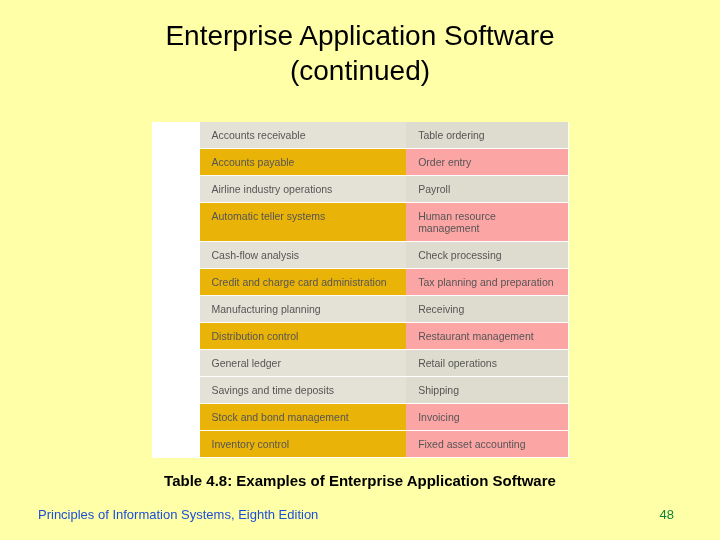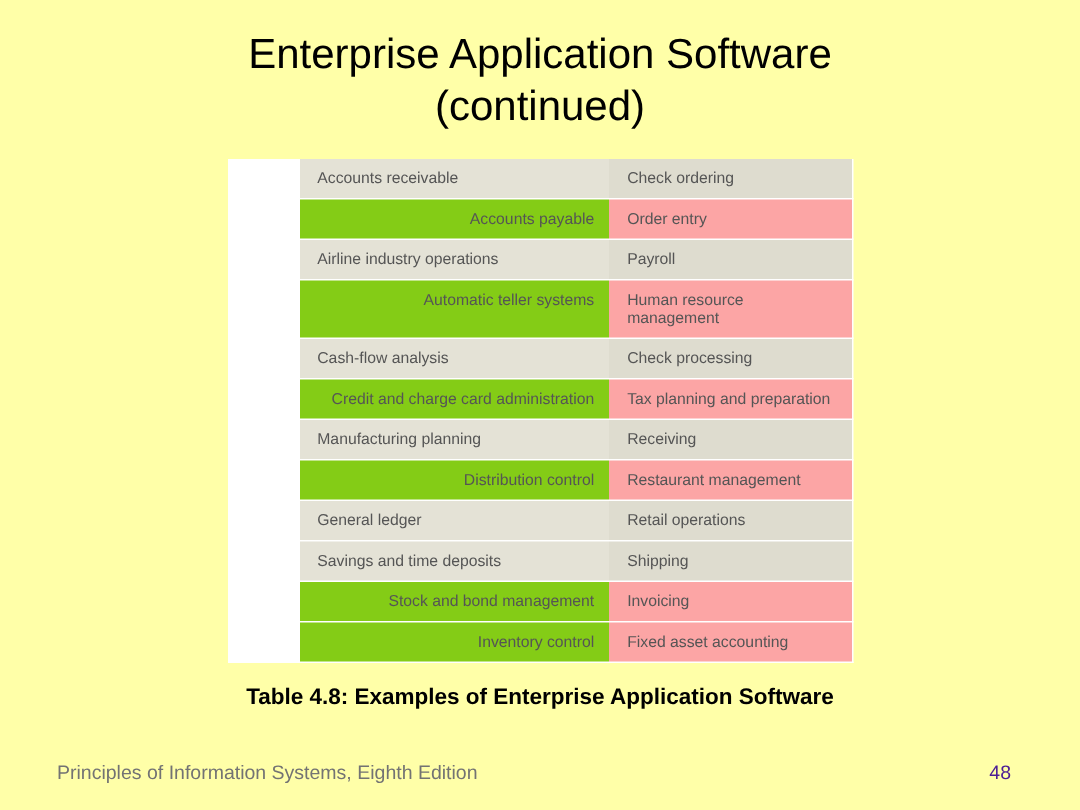--- a/index.html
+++ b/index.html
@@ -13,21 +13,21 @@
   }
   .slide-title {
     text-align: center;
     font-size: 28px;
     font-weight: normal;
     color: #000;
     padding-top: 18px;
     line-height: 1.25;
   }
   .table-wrap {
-    margin: 18px auto 0;
+    margin: 34px auto 0;
     width: 417px;
     background: #fff;
     padding-left: 48px;
   }
   .table-row {
     display: flex;
     border-bottom: 1px solid #fff;
   }
   .cell {
     padding: 7px 10px 7px 12px;
@@ -36,56 +36,56 @@
     font-family: Arial, sans-serif;
   }
   .cell-left {
     width: 56%;
   }
   .cell-right {
     width: 44%;
   }
   .shade-a { background: #e4e2d6; }
   .shade-b { background: #dedccf; }
-  .shade-c { background: #84cc16; text-align: right; }
+  .shade-c { background: #eab308; }
   .shade-d { background: #fca5a5; }
   .caption {
     text-align: center;
     font-size: 15px;
     font-weight: bold;
     color: #000;
     margin-top: 14px;
   }
   .footer-left {
     position: absolute;
     left: 38px;
     bottom: 18px;
     font-size: 13px;
-    color: #737373;
+    color: #1d4ed8;
   }
   .footer-right {
     position: absolute;
     right: 46px;
     bottom: 18px;
     font-size: 13px;
-    color: #4c1d95;
+    color: #15803d;
   }
 </style>
 </head>
 <body>
 
 <div class="slide-title">
   <span>Enterprise Application Software</span><br>
   <span>(continued)</span>
 </div>
 
 <div class="table-wrap">
   <div class="table-row">
     <div class="cell cell-left shade-a">Accounts receivable</div>
-    <div class="cell cell-right shade-b">Check ordering</div>
+    <div class="cell cell-right shade-b">Table ordering</div>
   </div>
   <div class="table-row">
     <div class="cell cell-left shade-c">Accounts payable</div>
     <div class="cell cell-right shade-d">Order entry</div>
   </div>
   <div class="table-row">
     <div class="cell cell-left shade-a">Airline industry operations</div>
     <div class="cell cell-right shade-b">Payroll</div>
   </div>
   <div class="table-row">

